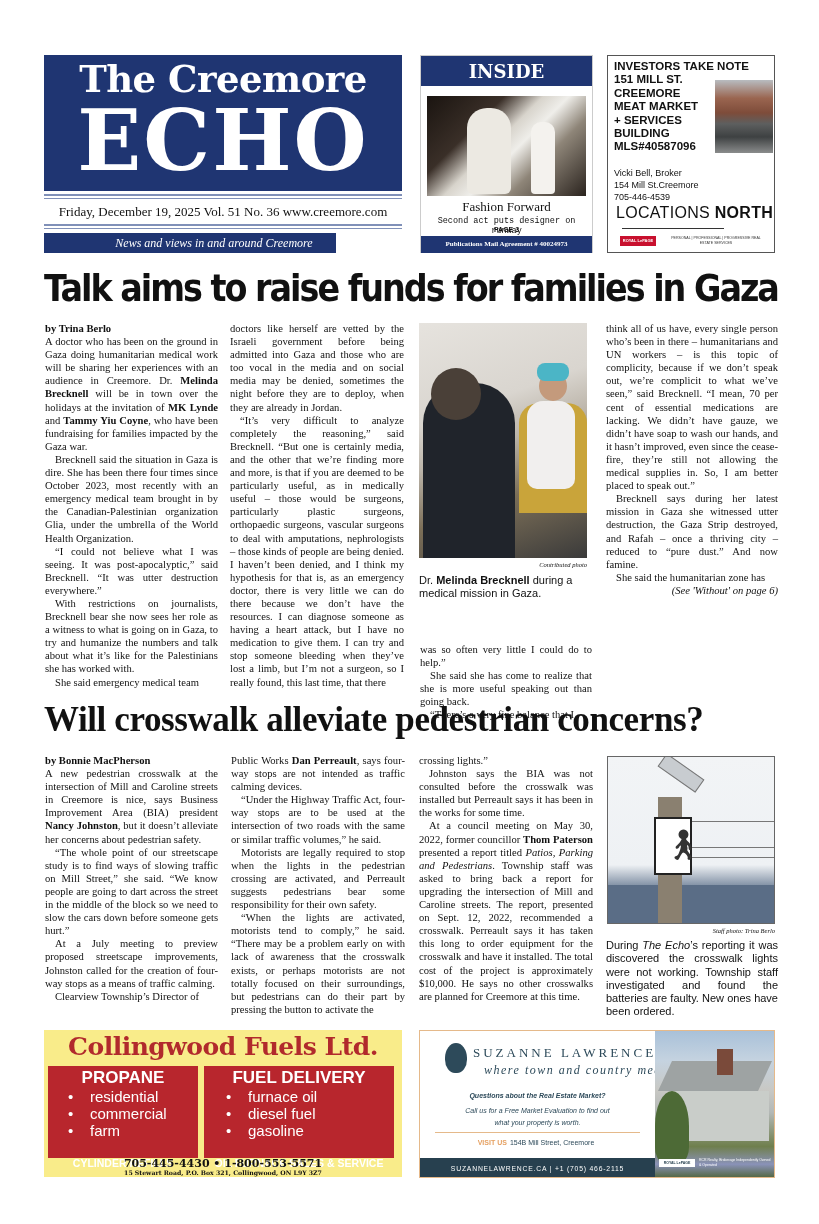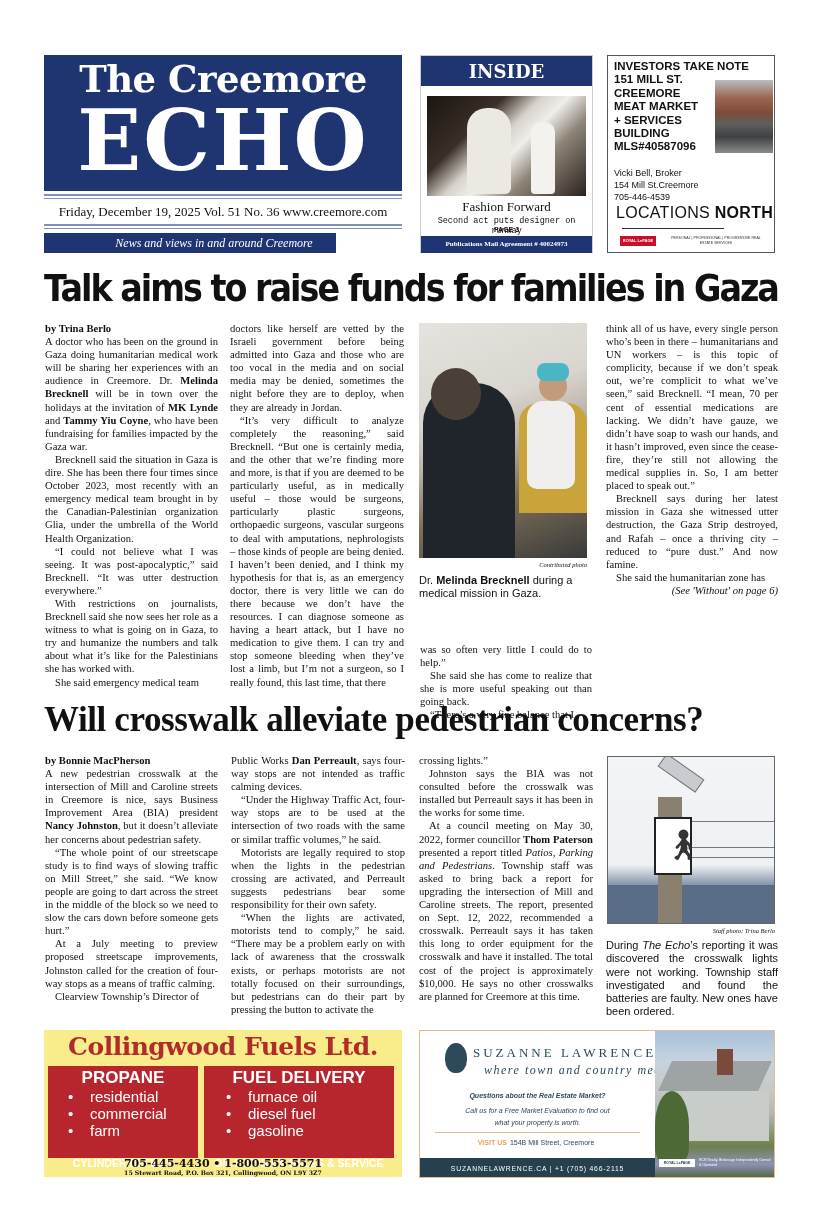--- a/index.html
+++ b/index.html
@@ -168,21 +168,21 @@
   <div class="inv-tagline">PERSONAL | PROFESSIONAL | PROGRESSIVE REAL ESTATE SERVICES</div>
 </div>
 
 <h1 class="abs headline1">Talk aims to raise funds for families in Gaza</h1>
 
 <div class="col c1">
   <p class="byline">by Trina Berlo</p>
   <p class="noindent"><span>A doctor who has been on the ground in Gaza doing humanitarian medical work will be sharing her experiences with an audience in Creemore. Dr. </span><b>Melinda Brecknell</b><span> will be in town over the holidays at the invitation of </span><b>MK Lynde</b><span> and </span><b>Tammy Yiu Coyne</b><span>, who have been fundraising for families impacted by the Gaza war.</span></p>
   <p>Brecknell said the situation in Gaza is dire. She has been there four times since October 2023, most recently with an emergency medical team brought in by the Canadian-Palestinian organization Glia, under the umbrella of the World Health Organization.</p>
   <p>“I could not believe what I was seeing. It was post-apocalyptic,” said Brecknell. “It was utter destruction everywhere.”</p>
-  <p>With restrictions on journalists, Brecknell said she now sees her role as a witness to what is going on in Gaza, to try and humanize the numbers and talk about what it’s like for the Palestinians she has worked with.</p>
+  <p>With restrictions on journalists, Brecknell bear she now sees her role as a witness to what is going on in Gaza, to try and humanize the numbers and talk about what it’s like for the Palestinians she has worked with.</p>
   <p>She said emergency medical team</p>
 </div>
 
 <div class="col c2">
   <p class="noindent">doctors like herself are vetted by the Israeli government before being admitted into Gaza and those who are too vocal in the media and on social media may be denied, sometimes the night before they are to deploy, when they are already in Jordan.</p>
   <p>“It’s very difficult to analyze completely the reasoning,” said Brecknell. “But one is certainly media, and the other that we’re finding more and more, is that if you are deemed to be particularly useful, as in medically useful – those would be surgeons, particularly plastic surgeons, orthopaedic surgeons, vascular surgeons to deal with amputations, nephrologists – those kinds of people are being denied. I haven’t been denied, and I think my hypothesis for that is, as an emergency doctor, there is very little we can do there because we don’t have the resources. I can diagnose someone as having a heart attack, but I have no medication to give them. I can try and stop someone bleeding when they’ve lost a limb, but I’m not a surgeon, so I really found, this last time, that there</p>
 </div>
 
 <div class="abs gaza-photo">
   <div class="man"></div>

